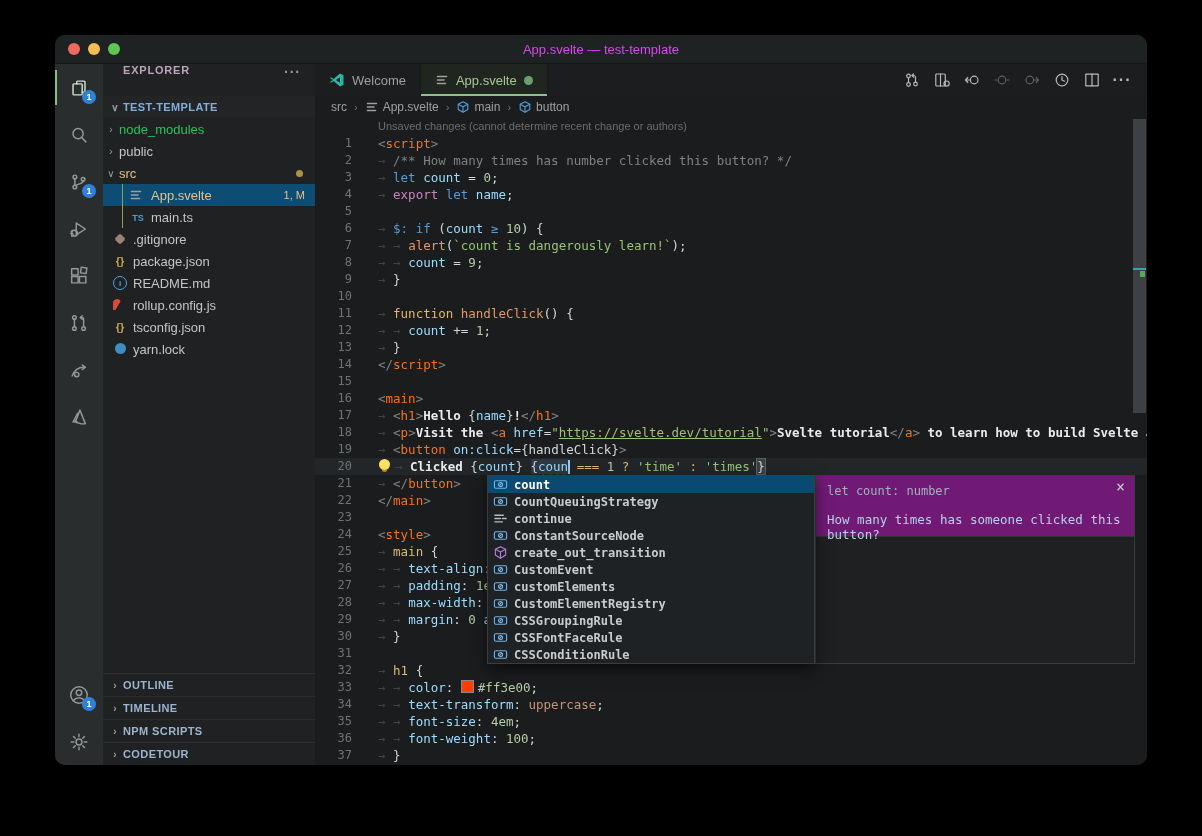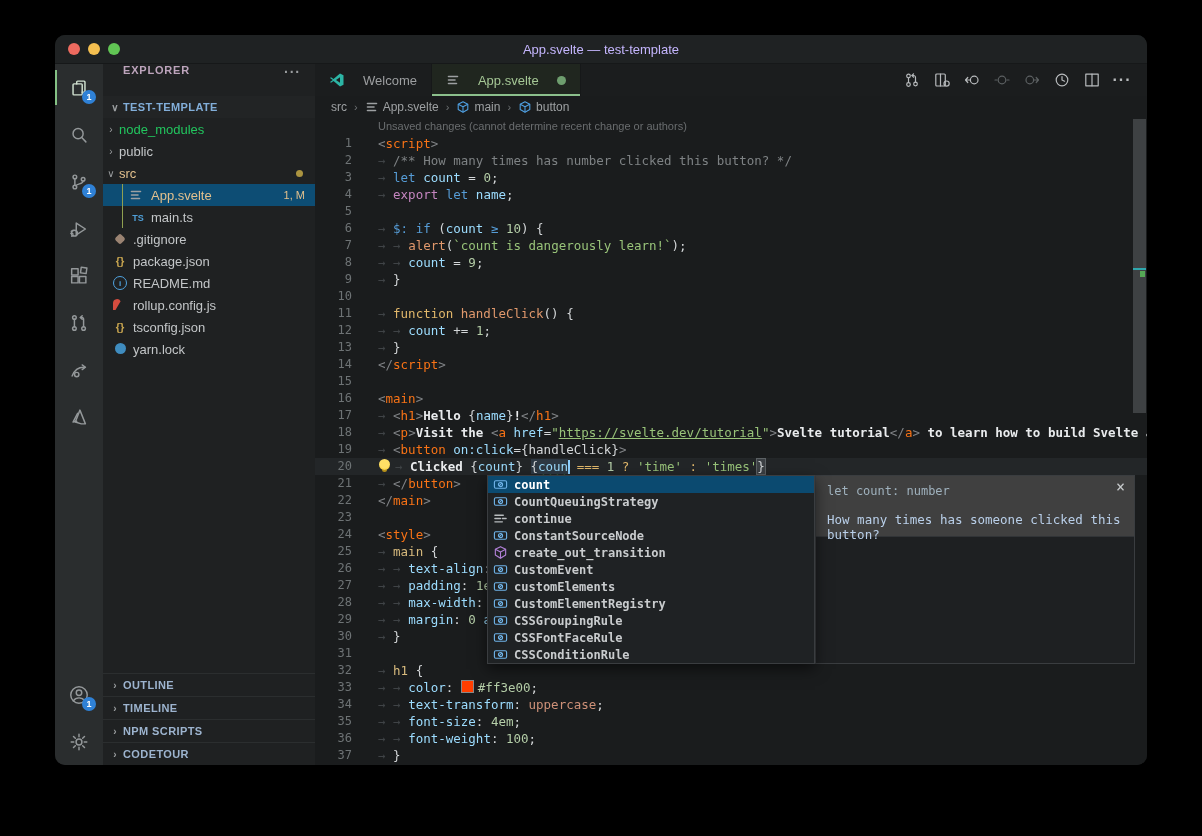--- a/index.html
+++ b/index.html
@@ -3,21 +3,21 @@
 <meta charset="utf-8">
 <style>
   html,body{margin:0;padding:0;background:#000;}
   body{width:1202px;height:836px;position:relative;overflow:hidden;font-family:"Liberation Sans",sans-serif;}
   .window{position:absolute;left:55px;top:35px;width:1092px;height:730px;background:#1c1e1f;border-radius:10px;overflow:hidden;box-shadow:0 25px 70px rgba(0,0,0,.7);}
   
   .titlebar{height:28px;background:#1f2223;display:flex;align-items:center;position:relative;border-bottom:1px solid #161819;}
   .lights{position:absolute;left:13px;top:8px;display:flex;gap:8px;}
   .light{width:12px;height:12px;border-radius:50%;}
   .l-red{background:#ed6a5f}.l-yellow{background:#f4bf50}.l-green{background:#61c554}
-  .title{width:100%;text-align:center;color:#c4b5fd;font-size:13px;}
+  .title{width:100%;text-align:center;color:#d946ef;font-size:13px;}
   .main{display:flex;height:701px;}
   
   .activitybar{width:48px;background:#2a2d2e;display:flex;flex-direction:column;align-items:center;flex:none;}
   .ab-item{width:48px;height:47px;display:flex;align-items:center;justify-content:center;position:relative;color:#94989a;cursor:pointer;}
   .ab-item.active{color:#cfe0cf;}
   .ab-item.active::before{content:"";position:absolute;left:0;top:6px;bottom:6px;width:2px;background:#84c184;}
   .ab-spacer{flex:1;}
   .badge{position:absolute;right:7px;bottom:7px;background:#2f81d6;color:#fff;font-size:9px;min-width:14px;height:14px;border-radius:8px;display:flex;align-items:center;justify-content:center;font-weight:700;}
   
   .sidebar{width:212px;background:#1f2122;display:flex;flex-direction:column;flex:none;font-size:13px;}
@@ -33,21 +33,21 @@
   .trow.sel{background:#0d4d74;}
   .tlabel{font-size:13px;}
   .tbadge{margin-left:auto;margin-right:10px;color:#e2c08d;font-size:11px;}
   .tdot{margin-left:auto;margin-right:12px;width:7px;height:7px;border-radius:50%;background:#ab9440;}
   .guide{position:absolute;left:19px;top:0;bottom:0;width:1px;background:#90a050;}
   .sb-sections{margin-top:auto;flex:none;}
   .sb-sec{height:22px;display:flex;align-items:center;border-top:1px solid #2b2e2f;color:#9db4cf;font-weight:700;font-size:11px;letter-spacing:.4px;padding-left:4px;cursor:pointer;}
   
   .editor-col{flex:1;display:flex;flex-direction:column;background:#1a1c1d;min-width:0;}
   .tabbar{height:32px;background:#1b1d1e;display:flex;align-items:stretch;flex:none;}
-  .tab{display:flex;align-items:center;gap:18px;padding:0 14px;font-size:13px;color:#9d9fa1;border-right:1px solid #161819;cursor:pointer;}
+  .tab{display:flex;align-items:center;gap:7px;padding:0 14px;font-size:13px;color:#9d9fa1;border-right:1px solid #161819;cursor:pointer;}
   .tab.active{background:#20261f;color:#a5c795;box-shadow:inset 0 -2px 0 #8cc08c;}
   .tab-dot{width:9px;height:9px;border-radius:50%;background:#6e9e6e;}
   .editor-actions{margin-left:auto;display:flex;align-items:center;padding-right:12px;gap:4px;}
   .ea{width:26px;height:26px;display:flex;align-items:center;justify-content:center;color:#b7babc;cursor:pointer;}
   .ea.dim{color:#5c6062;}
   .breadcrumbs{height:22px;display:flex;align-items:center;padding-left:16px;gap:5px;font-size:12px;color:#9da0a2;flex:none;}
   .bc-sep{color:#6f7375;font-size:11px;margin:0 2px;}
   .bc-item{display:flex;align-items:center;gap:4px;cursor:pointer;}
   
   .code-area{position:relative;flex:1;overflow:hidden;font-family:"DejaVu Sans Mono",monospace;font-size:12.5px;}
@@ -69,21 +69,21 @@
   .tok-cursor{display:inline-block;width:2px;height:14px;background:#8fd0ff;vertical-align:middle;margin:0 -1px 2px 0;}
   .tok-bulb{display:inline-block;width:11px;height:11px;border-radius:50%;background:radial-gradient(circle at 50% 38%,#ffe066 55%,#eab80e);box-shadow:0 5px 0 -3px #b7921a;margin:0 5px 2px 1px;vertical-align:-1px;}
   .tok-swatch{display:inline-block;width:11px;height:11px;background:#ff3e00;border:1px solid #888;vertical-align:-1px;margin-right:4px;}
   
   .suggest{position:absolute;left:172px;top:357px;width:328px;height:189px;background:#1f2224;border:1px solid #3a3d40;box-shadow:0 5px 14px rgba(0,0,0,.55);font-family:"DejaVu Sans Mono",monospace;font-size:12px;z-index:6;box-sizing:border-box;}
   .sg-row{height:17px;display:flex;align-items:center;gap:6px;padding-left:4px;color:#c9ccce;font-weight:700;cursor:pointer;white-space:nowrap;}
   .sg-row.sel{background:#0b4a70;color:#fff;}
   .sg-ic{width:16px;height:16px;flex:none;display:flex;align-items:center;justify-content:center;}
   
   .docs{position:absolute;left:500px;top:357px;width:320px;height:189px;background:#1e2022;border:1px solid #3a3d40;box-sizing:border-box;z-index:5;}
-  .docs-head{background:#404040;height:60px;border-bottom:1px solid #313437;position:relative;}
+  .docs-head{background:#701a75;height:60px;border-bottom:1px solid #313437;position:relative;}
   .docs-sig{position:absolute;left:11px;top:8px;font-family:"DejaVu Sans Mono",monospace;font-size:12px;color:#9fb1bd;}
   .docs-desc{position:absolute;left:11px;top:36px;font-size:12.5px;color:#b9cfe9;}
   .docs-close{position:absolute;right:9px;top:4px;color:#c5c8ca;font-size:15px;cursor:pointer;line-height:1;}
   
   .sb-slider{position:absolute;right:1px;top:1px;width:13px;height:294px;background:#3e4143;z-index:4;cursor:pointer;}
   .ovr-teal{position:absolute;right:1px;top:150px;width:13px;height:2px;background:#2fa7ad;z-index:5;}
   .ovr-green{position:absolute;right:2px;top:153px;width:5px;height:6px;background:#55a855;z-index:5;}
   svg{display:block;}
 </style>
 </head>

